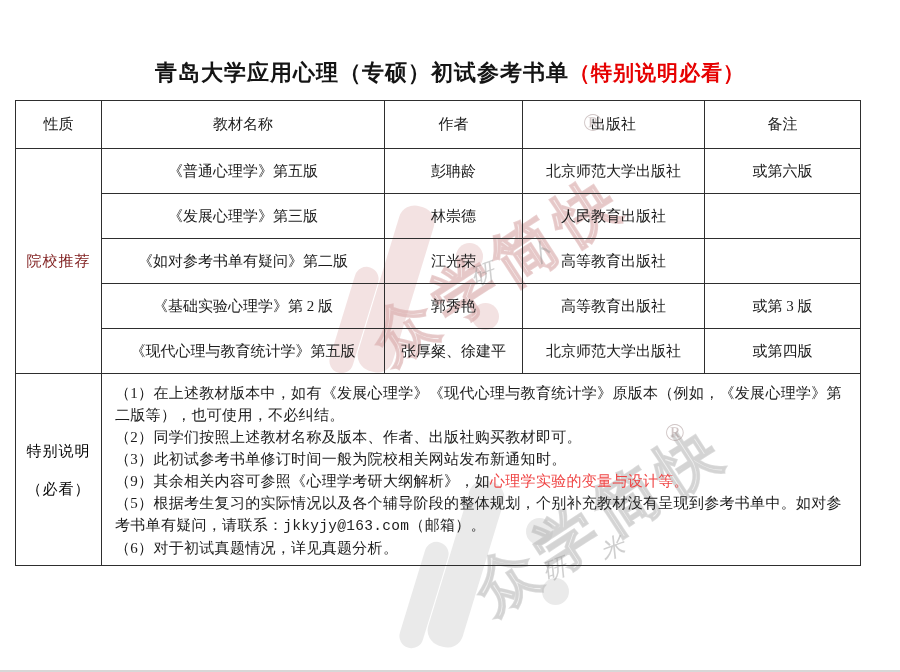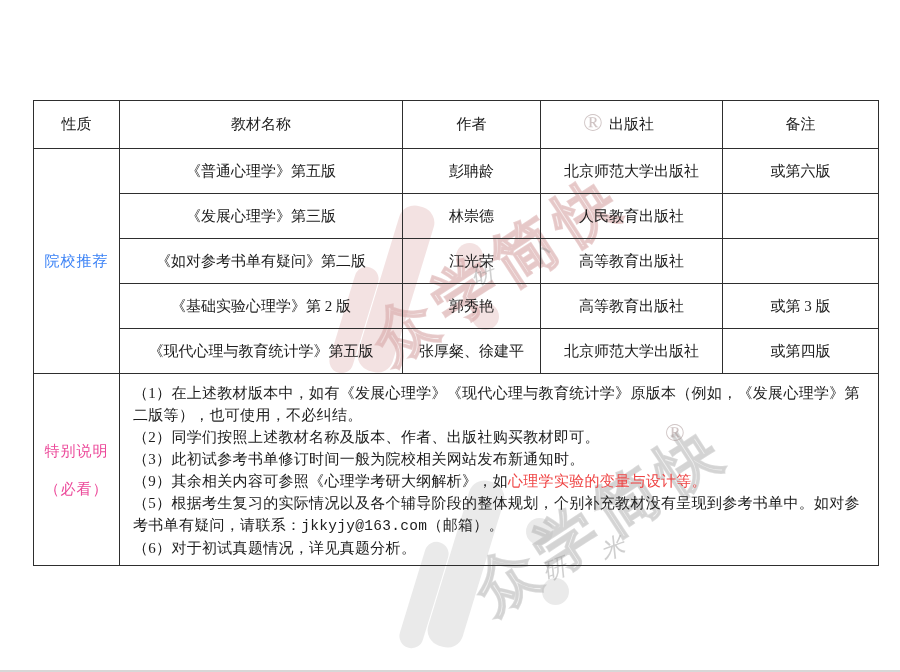--- a/index.html
+++ b/index.html
@@ -70,40 +70,40 @@
     font-family:"Liberation Sans", sans-serif;
     font-size:22px; font-weight:bold; color:#141414; letter-spacing:1px;
   }
   .doc-title .t-red {
     font-family:"Liberation Serif", serif;
     font-size:21px; font-weight:bold; color:#e60000; letter-spacing:1px;
   }
 
   
   table.booklist {
-    position:absolute; left:33px; top:100px; z-index:1;
+    position:absolute; left:15px; top:100px; z-index:1;
     width:845px; border-collapse:collapse; table-layout:fixed;
     background:transparent;
   }
   .booklist th, .booklist td {
     border:1px solid #2e2e2e;
     font-weight:normal;
     font-size:15px;
     text-align:center;
     vertical-align:middle;
     padding:0;
     background:transparent;
   }
   .booklist tr.hdr    { height:48px; }
   .booklist tr.bkrow  { height:45px; }
   .cell-group {
-    color:#3b82f6; font-weight:bold; font-size:16px; letter-spacing:1px;
+    color:#7f1d1d; font-weight:bold; font-size:16px; letter-spacing:1px;
   }
   .cell-special {
-    color:#ec4899; font-weight:bold; font-size:16px; letter-spacing:1px;
+    color:#000000; font-weight:bold; font-size:16px; letter-spacing:1px;
   }
   .cell-special .ln { line-height:38px; }
   .cell-notes {
     text-align:left !important;
     padding:8px 8px 6px 13px !important;
     font-size:15.5px;
     line-height:22px;
     letter-spacing:0.3px;
   }
   .note-red { color:#ef4444; }
@@ -137,20 +137,23 @@
         <div class="bar2"></div>
         <div class="dot1"></div>
         <div class="dot2"></div>
     </div>
     <div class="wm-brand gray" style="left:480px; top:555px;">众学简快</div>
     <div class="wm-reg" style="left:665px; top:418px;">®</div>
     <div class="wm-script" style="left:540px; top:540px;">研 米</div>
   </div>
 
 
+  <div class="doc-title">
+    <span class="t-black">青岛大学应用心理（专硕）初试参考书单</span><span class="t-red">（特别说明必看）</span>
+  </div>
 
   <table class="booklist">
     <colgroup>
       <col style="width:86px">
         <col style="width:283px">
         <col style="width:138px">
         <col style="width:182px">
         <col style="width:156px">
     </colgroup>
     <tbody>

